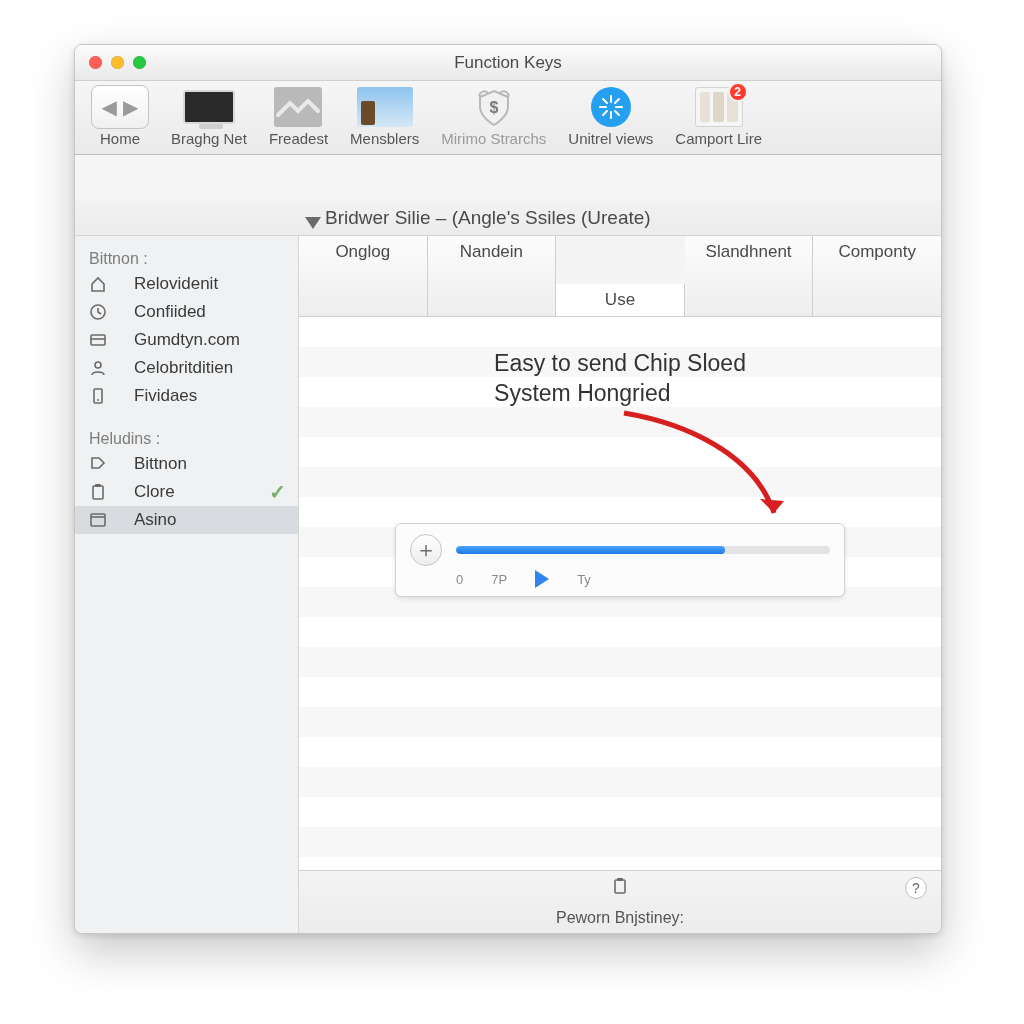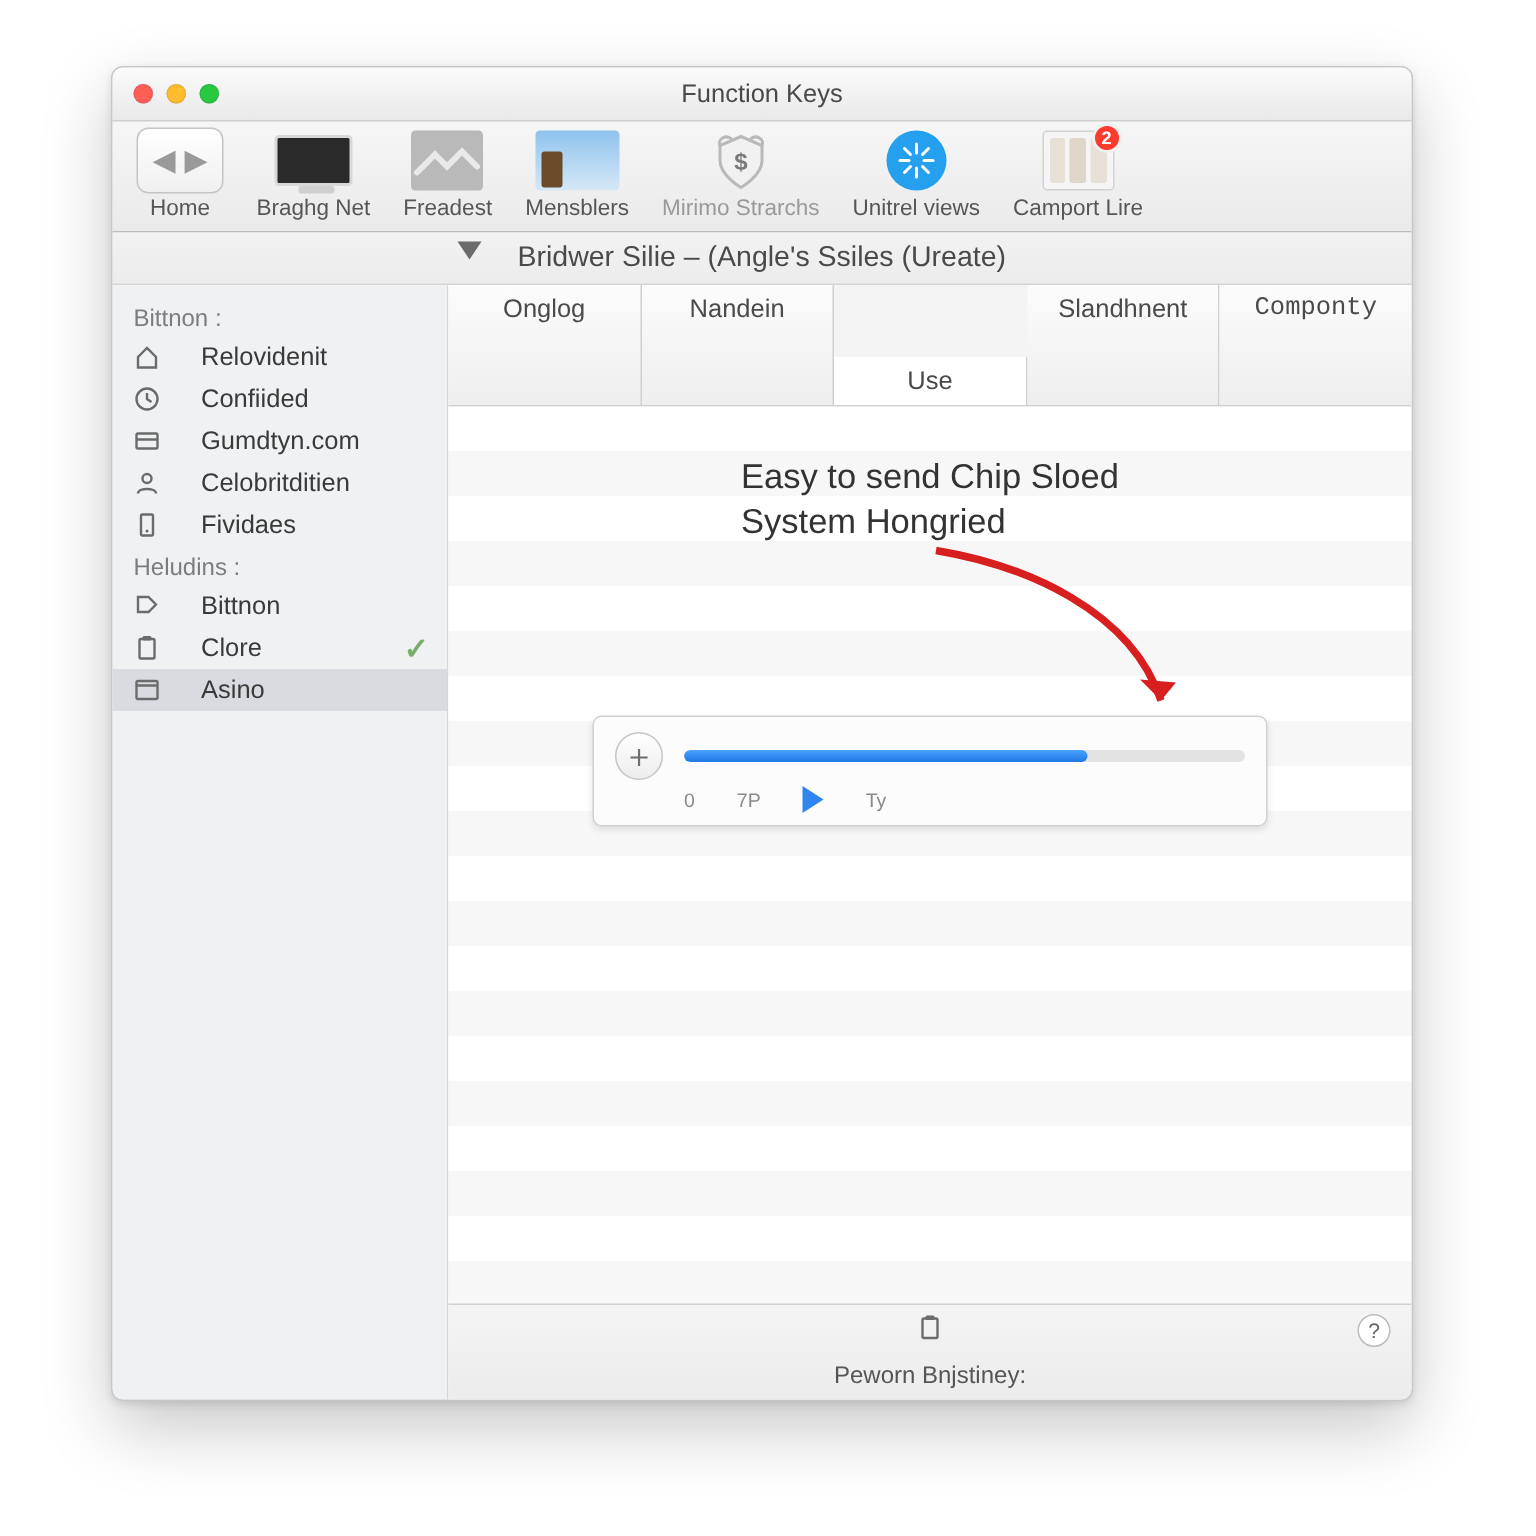--- a/index.html
+++ b/index.html
@@ -160,27 +160,28 @@
     width:20px; height:20px;
     background:#ff3b30; color:#fff;
     border-radius:50%;
     font-size:12px; font-weight:600;
     display:flex; align-items:center; justify-content:center;
     border:2px solid #f0f0f0;
   }
 
   
   .subheader {
-    display:flex; align-items:flex-start;
+    display:flex; align-items:flex-end;
     padding: 6px 0 6px 230px;
     font-size: 19px;
     color: #4a4a4a;
     background: linear-gradient(#f2f2f2, #ececec);
     border-bottom: 1px solid #d4d4d4;
-    gap: 20px;
+    gap: 0;
+    margin-top: 46px;
   }
   .disclosure {
     width:0; height:0;
     border-left:8px solid transparent;
     border-right:8px solid transparent;
     border-top:12px solid #6b6b6b;
     margin-right:4px;
   }
 
   
@@ -235,21 +236,21 @@
   }
   .tab {
     flex:1;
     text-align:center;
     padding:6px 4px;
     font-size:17px;
     color:#4a4a4a;
     border-right:1px solid #cfcfcf;
     background:linear-gradient(#fcfcfc,#eeeeee);
   }
-  .tab:last-child{ border-right:none;font-family:Liberation Mono, monospace; }
+  .tab:last-child{ border-right:none; }
   .tab.active { background:#ffffff; font-weight:500;margin-top:48px; }
 
   .rows {
     flex:1;
     position:relative;
     overflow:hidden;
     background: repeating-linear-gradient(
       to bottom,
       #ffffff 0, #ffffff 30px,
       #f7f7f7 30px, #f7f7f7 60px
@@ -492,21 +493,21 @@
         <div class="side-item">
           <span class="side-icon">
             <svg width="18" height="18" viewBox="0 0 18 18">
                 <rect x="5" y="2" width="8" height="14" rx="1" fill="none" stroke="#6b6b6b" stroke-width="1.6"></rect>
                 <circle cx="9" cy="13" r="1" fill="#6b6b6b"></circle>
               </svg>
           </span>
           <span>Fividaes</span>
         </div>
 
-        <div class="side-head" style="">Heludins :</div>
+        <div class="side-head" style="margin-top:14px">Heludins :</div>
 
         <div class="side-item">
           <span class="side-icon">
             <svg width="18" height="18" viewBox="0 0 18 18">
                 <path d="M3 3 H10 L15 8 L10 13 H3 Z" fill="none" stroke="#6b6b6b" stroke-width="1.6"></path>
               </svg>
           </span>
           <span>Bittnon</span>
         </div>
         <div class="side-item">

